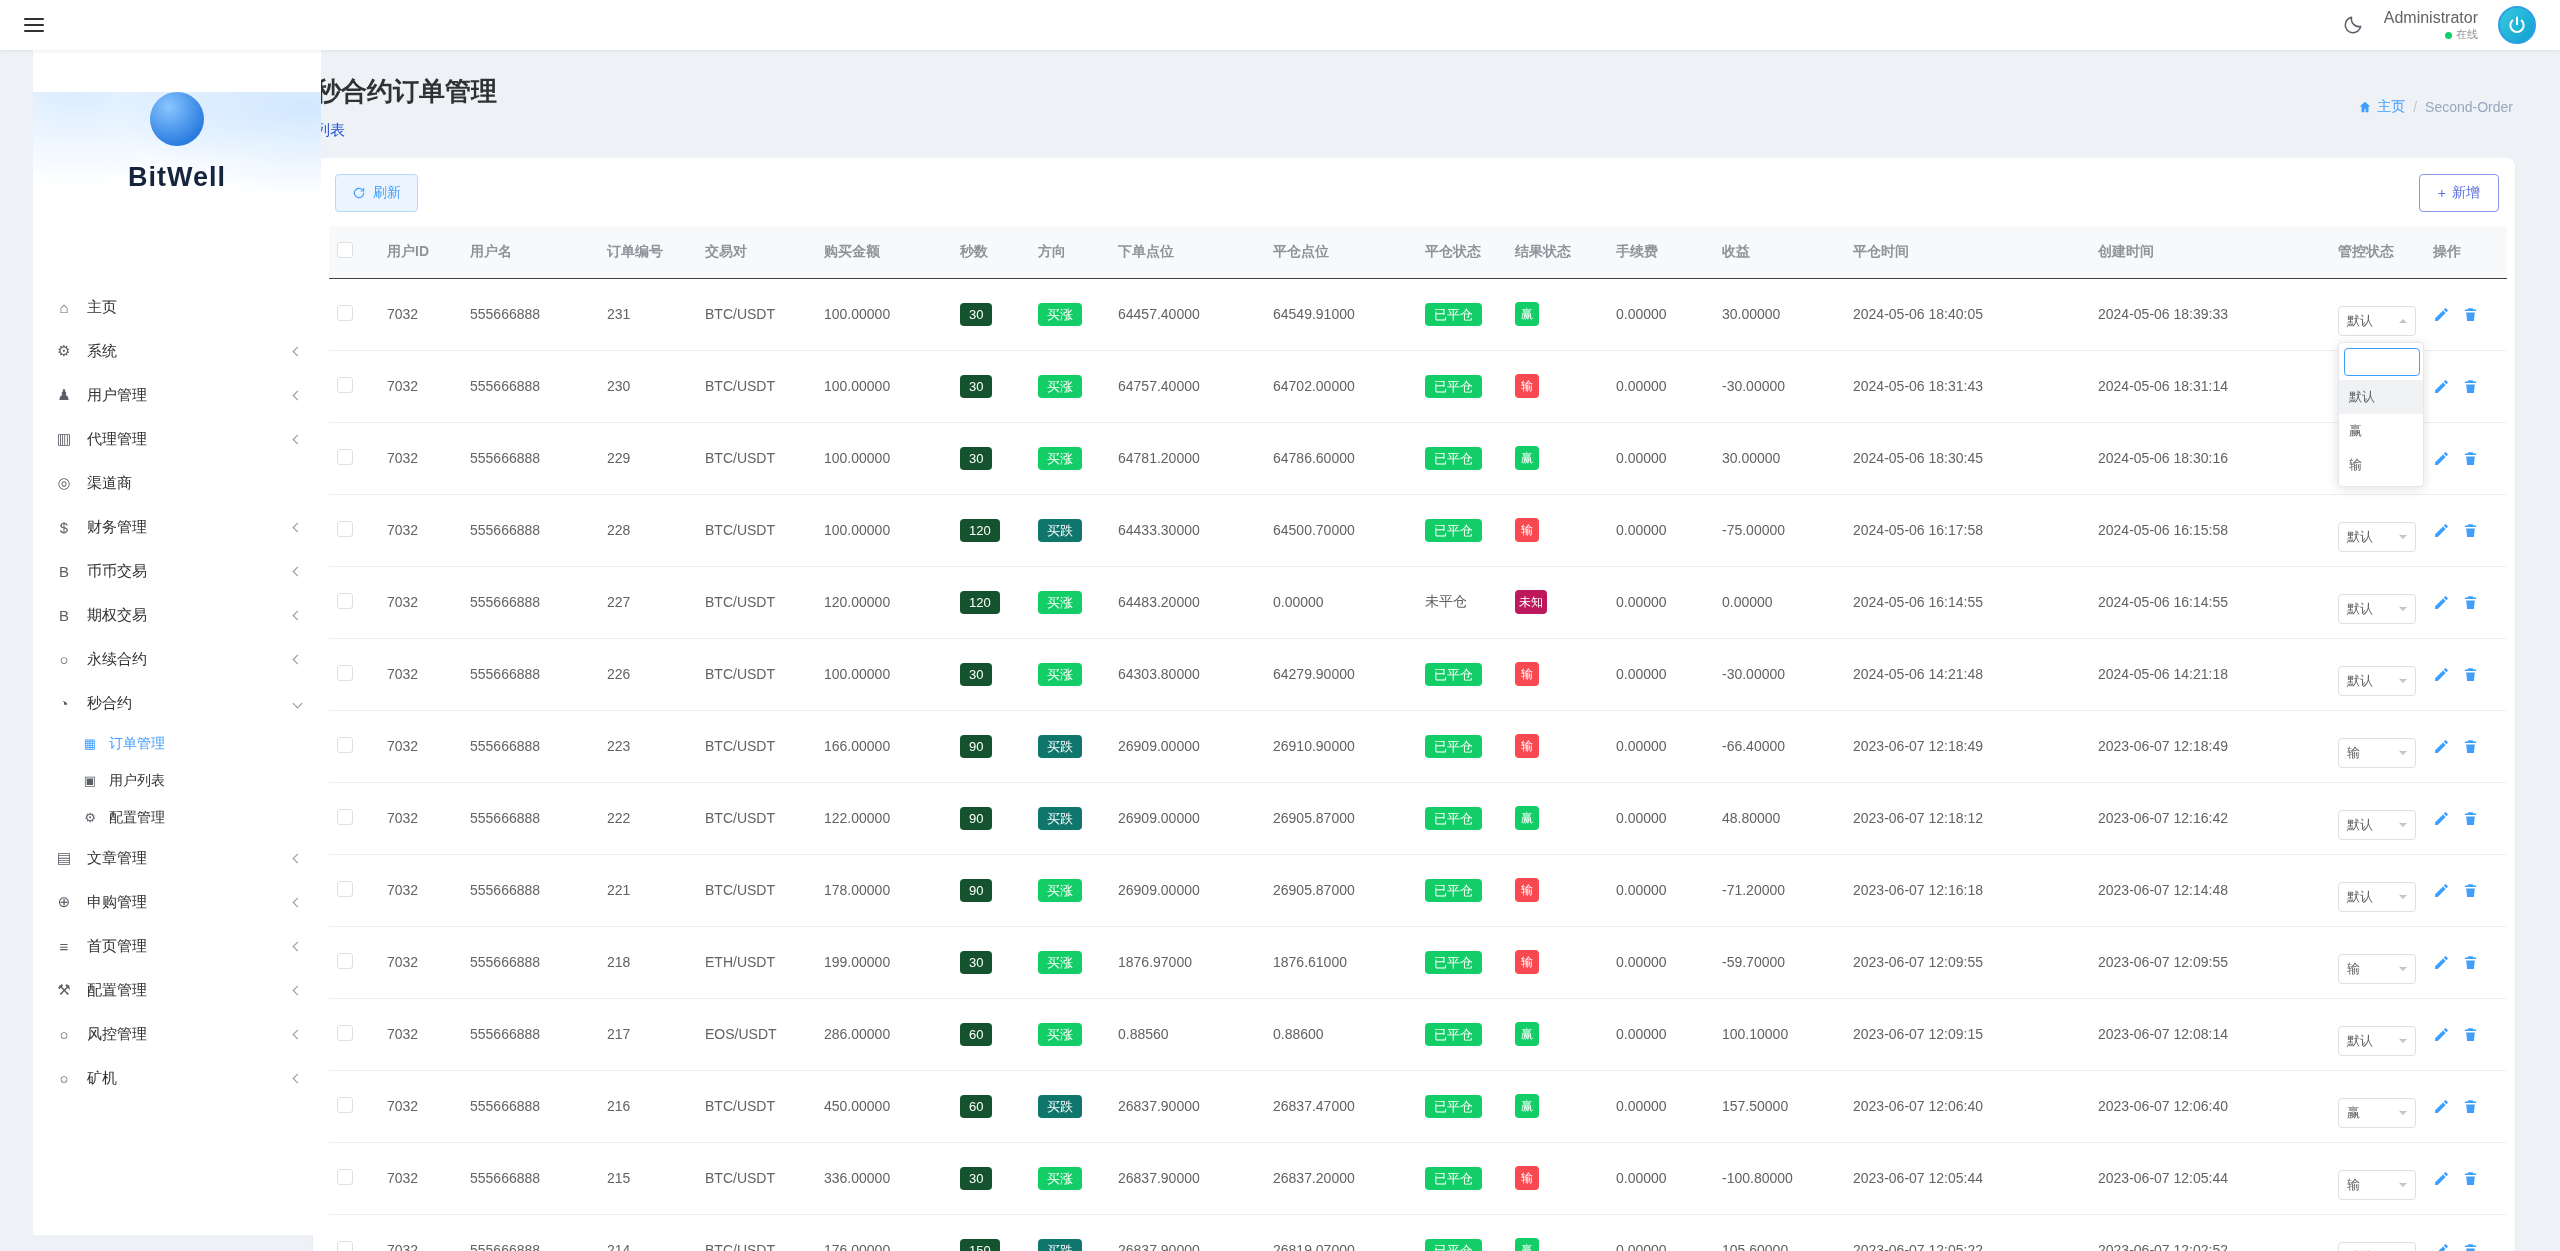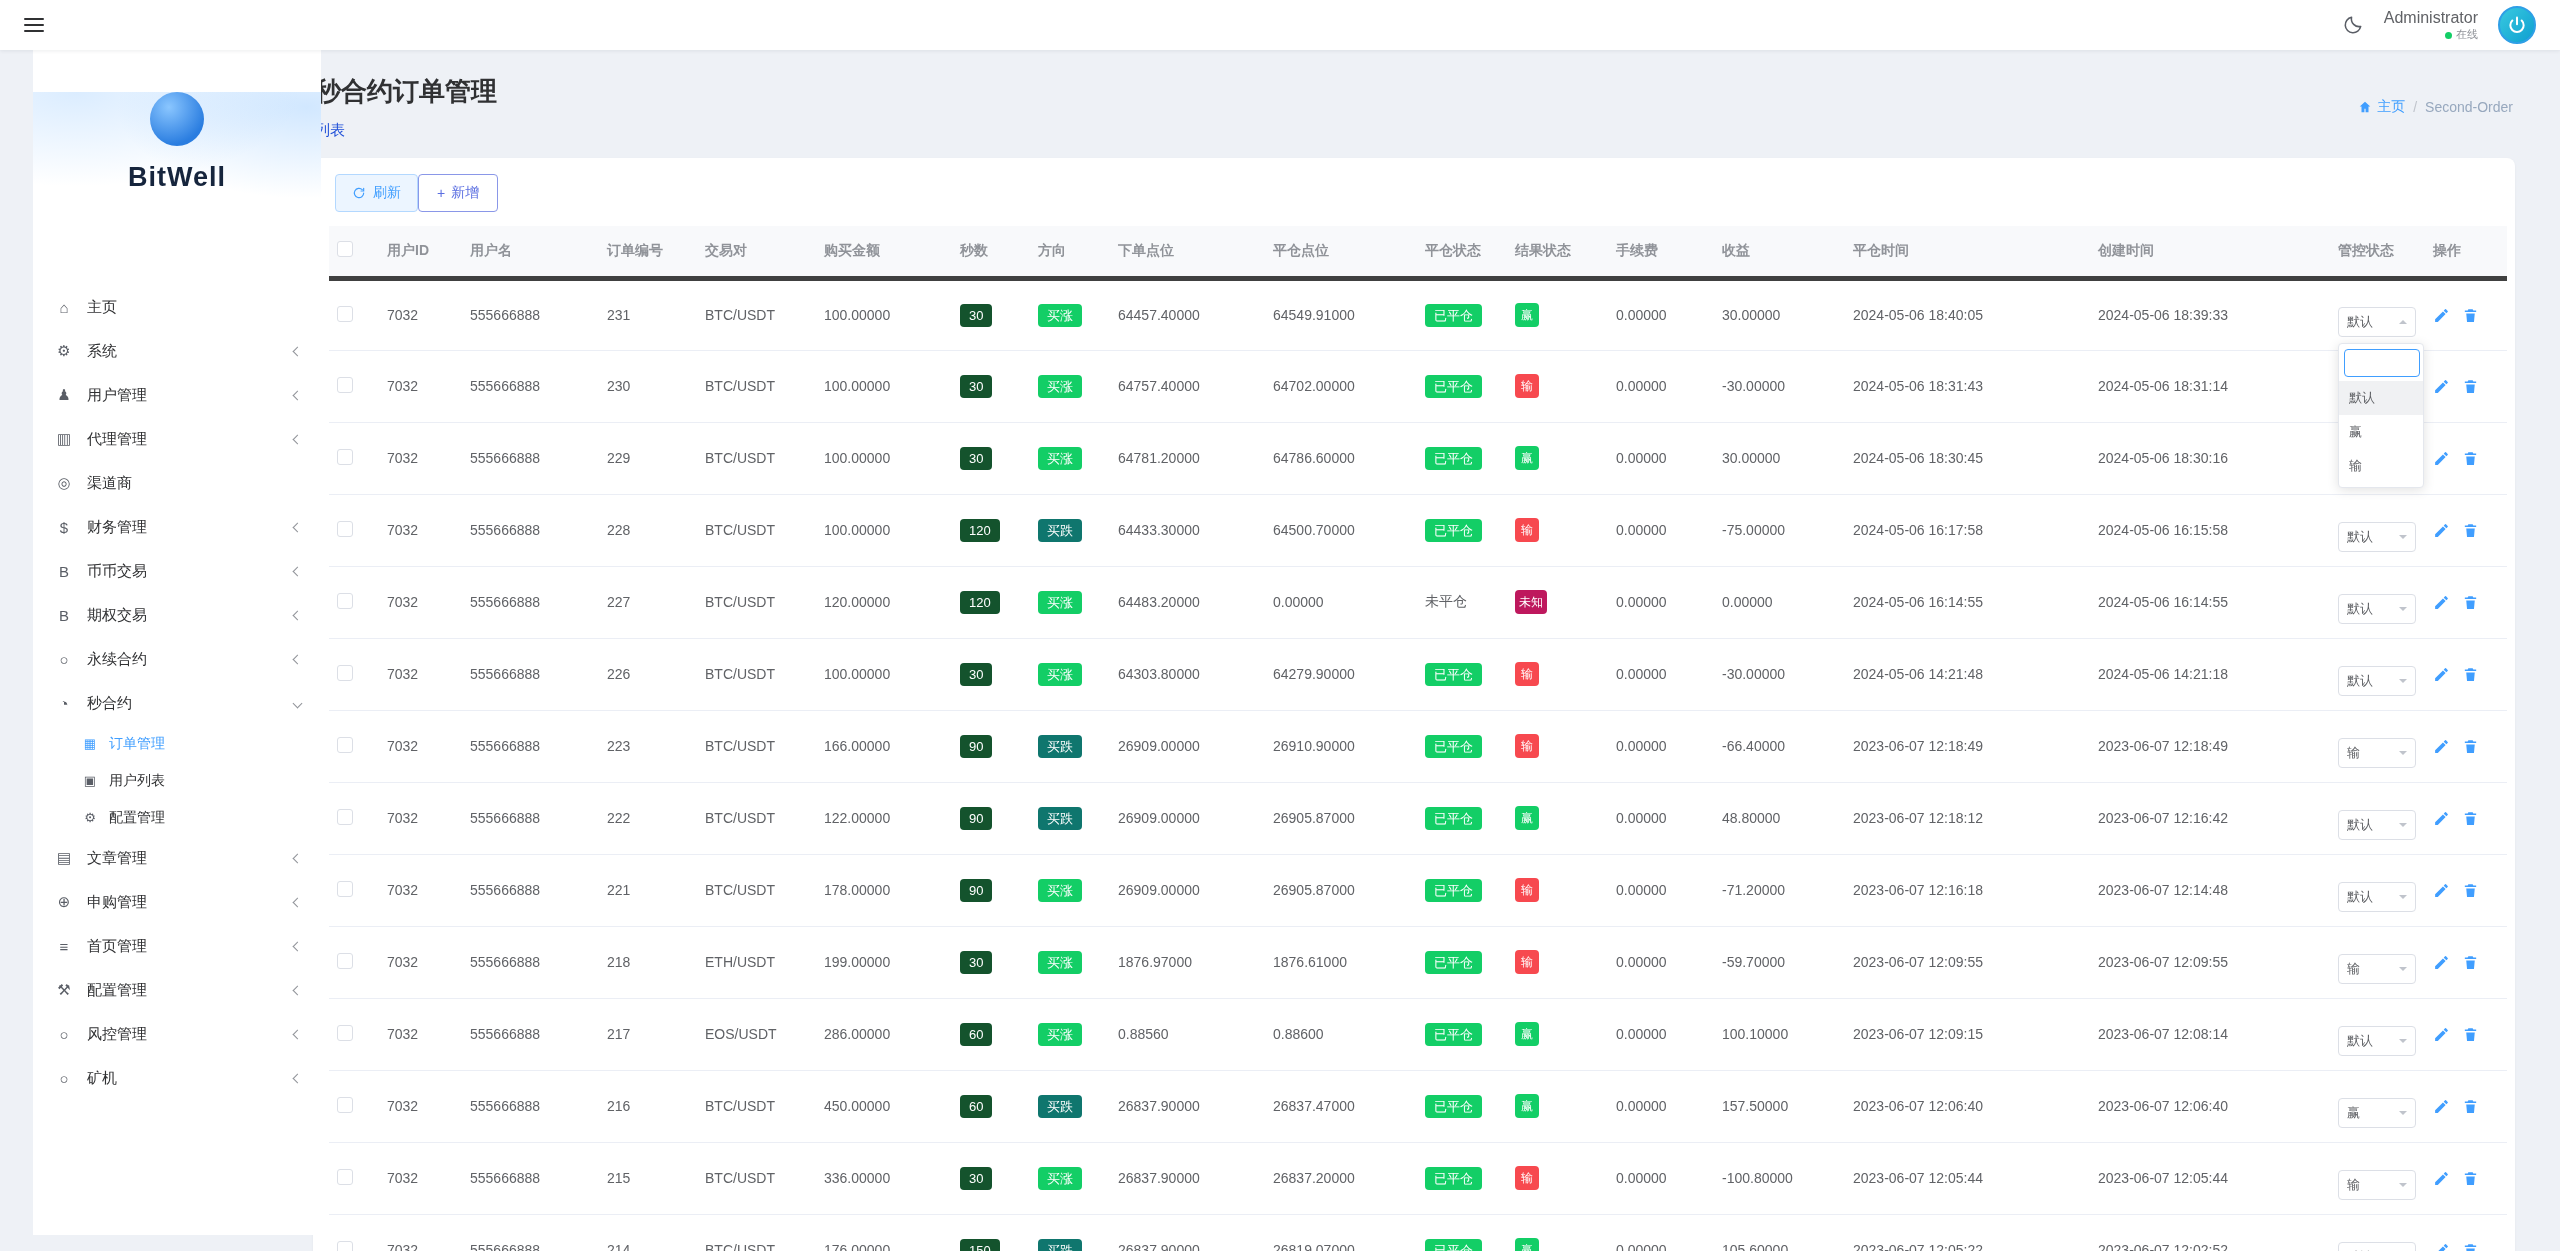--- a/index.html
+++ b/index.html
@@ -44,29 +44,29 @@
   .main{position:absolute;left:313px;top:50px;right:45px;bottom:0;}
   .page-head{display:flex;align-items:center;justify-content:space-between;margin:24px 2px 18px;}
   .page-title-wrap{display:flex;align-items:baseline;gap:12px;flex-direction:column;}
   .page-title{font-size:26px;font-weight:bold;color:#303133;}
   .page-subtitle{font-size:15px;color:#1d4ed8;}
   .breadcrumb{display:flex;align-items:center;gap:8px;font-size:14px;color:#97a8be;}
   .bc-home{color:#409eff;display:flex;align-items:center;gap:5px;cursor:pointer;}
   .bc-sep{color:#c0c4cc;}
 
   .card{background:#fff;border-radius:8px;box-shadow:0 1px 3px rgba(0,0,0,.05);padding:16px 16px 0;min-height:1110px;}
-  .tbl-toolbar{display:flex;justify-content:flex-start;margin-bottom:14px;padding-left:6px;}
+  .tbl-toolbar{display:flex;justify-content:space-between;margin-bottom:14px;padding-left:6px;}
   .btn-refresh{display:inline-flex;align-items:center;gap:7px;padding:9px 16px;font-size:14px;color:#409eff;
     background:#ecf5ff;border:1px solid #b3d8ff;border-radius:4px;cursor:pointer;}
   .btn-add{display:inline-flex;align-items:center;gap:6px;padding:9px 18px;font-size:14px;color:#5a6ee1;
     background:#fff;border:1px solid #8a97e8;border-radius:4px;cursor:pointer;}
 
   table{width:100%;border-collapse:collapse;table-layout:fixed;}
   th{height:52px;text-align:left;font-size:14px;color:#909399;font-weight:bold;background:#f8f9fb;
-     padding:0 8px;border-bottom:5px solid #404040;white-space:nowrap;}
+     padding:0 8px;border-bottom:1px solid #404040;white-space:nowrap;}
   td{height:72px;font-size:14px;color:#606266;padding:0 8px;border-bottom:1px solid #ebeef5;white-space:nowrap;}
   .checkbox{width:16px;height:16px;border:1px solid #dcdfe6;border-radius:3px;background:#fff;display:inline-block;cursor:pointer;}
 
   .badge{display:inline-block;padding:5px 9px;border-radius:4px;color:#fff;font-size:13px;line-height:1;}
   .badge.blue{background:#14532d;}
   .badge.green{background:#13ce66;}
   .badge.red{background:#0f766e;}
   .sq{display:inline-flex;align-items:center;justify-content:center;min-width:24px;height:24px;
       border-radius:4px;color:#fff;font-size:12px;padding:0 4px;}
   .sq.green{background:#13ce66;}.sq.red{background:#f7494f;}.sq.blue{background:#be185d;}

